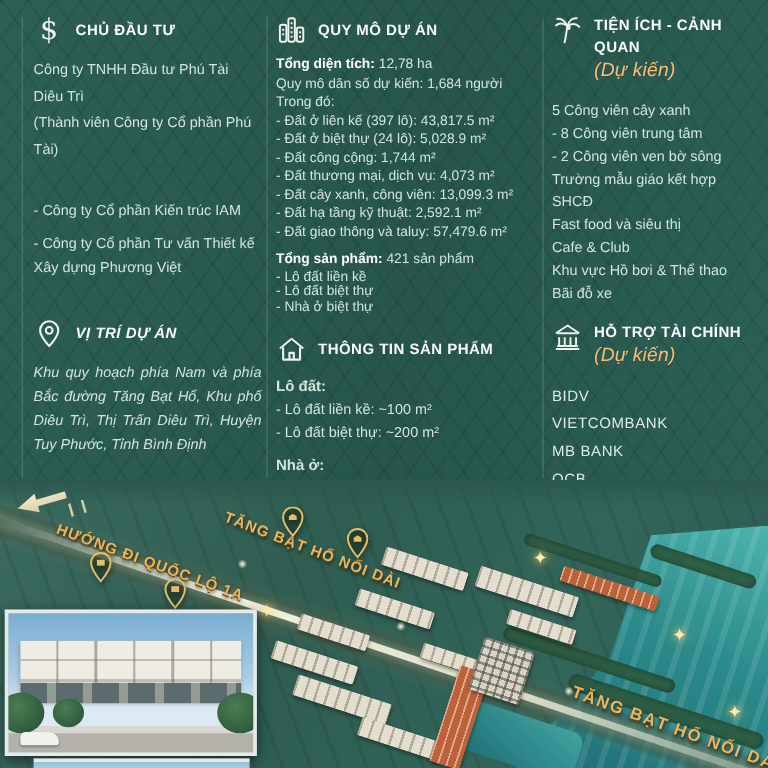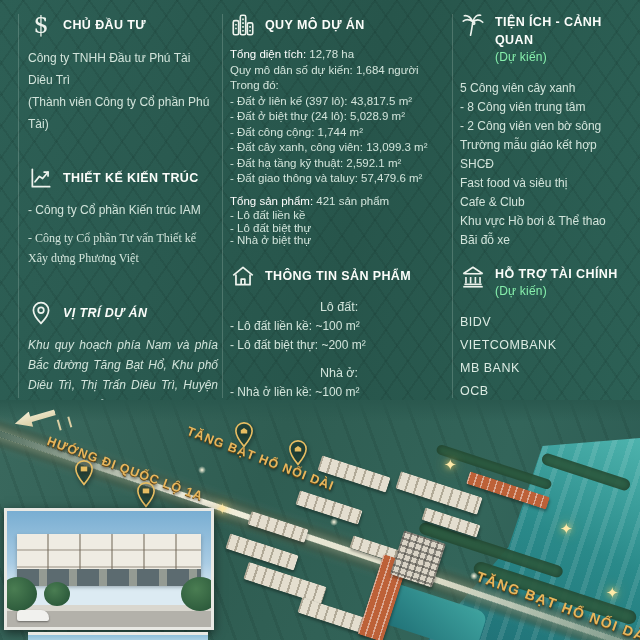--- a/index.html
+++ b/index.html
@@ -16,25 +16,25 @@
   .col{position:absolute;top:12px;}
   .col1{left:28px;width:190px;}
   .col2{left:230px;width:218px;}
   .col3{left:460px;width:168px;}
 
   .section{margin-bottom:22px;}
   .sec-head{display:flex;align-items:center;gap:9px;margin-bottom:9px;}
   .icon{width:26px;height:26px;flex:0 0 auto;color:#edf3ed;display:flex;align-items:center;justify-content:center;}
   .icon svg{width:100%;height:100%;}
   .title{color:#fbfdfa;font-weight:bold;font-size:12.5px;letter-spacing:.4px;line-height:1.15;}
-  .subtitle{color:#86efac;font-size:12px;margin-top:2px;font-weight:normal;letter-spacing:.2px;}
+  .subtitle{color:#fdba74;font-size:16px;margin-top:2px;font-weight:normal;letter-spacing:.2px;font-style:italic;}
   .body{color:#d2e4db;font-size:12px;}
   .col1 .body{line-height:22px;}
   .col1 .para{line-height:20px;text-align:justify;}
-  .b{color:#ffffff;font-weight:normal;text-align:center;}
+  .b{color:#ffffff;font-weight:bold;}
 
   .col2 .line{font-size:11.5px;line-height:15.5px;color:#d2e4db;}
   .col2 .tight{line-height:12.6px;font-size:11.5px;}
   .col2 .gap{height:7px;}
   .col3 .li{font-size:12px;line-height:19px;color:#d2e4db;}
   .col3 .bank{font-size:12.5px;line-height:23px;color:#dcebe3;letter-spacing:.5px;}
 
   
   .map{position:absolute;left:0;top:400px;width:640px;height:240px;overflow:hidden;
     background:
@@ -122,32 +122,22 @@
               <text x="12" y="19" font-size="22" text-anchor="middle" font-family="DejaVu Serif, serif" fill="currentColor">$</text>
             </svg>
         </span>
         <span class="title">CHỦ ĐẦU TƯ</span>
       </div>
       <div class="body">Công ty TNHH Đầu tư Phú Tài Diêu Trì</div>
       <div class="body">(Thành viên Công ty Cổ phần Phú Tài)</div>
     </div>
 
     <div class="section" style="margin-top:30px;">
-      <div class="sec-head">
-        <span class="icon">
-          <svg viewBox="0 0 24 24" fill="none" stroke="currentColor" stroke-width="1.6" stroke-linecap="round" stroke-linejoin="round">
-            <path d="M4 4v16h16"></path>
-              <path d="M6.5 15.5 10.5 10.5 13.5 12.5 18.5 6.5"></path>
-              <path d="M18.5 6.5h-3.6M18.5 6.5v3.6"></path>
-          </svg>
-        </span>
-        <span class="title">THIẾT KẾ KIẾN TRÚC</span>
-      </div>
       <div class="body" style="line-height:20px;margin-bottom:8px;">- Công ty Cổ phần Kiến trúc IAM</div>
-      <div class="body" style="line-height:20px;font-family:Liberation Serif, serif;">- Công ty Cổ phần Tư vấn Thiết kế Xây dựng Phương Việt</div>
+      <div class="body" style="line-height:20px;">- Công ty Cổ phần Tư vấn Thiết kế Xây dựng Phương Việt</div>
     </div>
 
     <div class="section" style="margin-top:32px;font-style:italic;">
       <div class="sec-head">
         <span class="icon">
           <svg viewBox="0 0 24 24" fill="none" stroke="currentColor" stroke-width="1.6">
             <path d="M12 2.5a7 7 0 0 0-7 7c0 5 7 12 7 12s7-7 7-12a7 7 0 0 0-7-7z"></path>
               <circle cx="12" cy="9.5" r="2.6"></circle>
           </svg>
         </span>
@@ -182,20 +172,21 @@
         </svg>
       </span>
       <span class="title">QUY MÔ DỰ ÁN</span>
     </div>
     <div class="line"><span class="b">Tổng diện tích:</span><span> 12,78 ha</span></div>
     <div class="line">Quy mô dân số dự kiến: 1,684 người</div>
     <div class="line">Trong đó:</div>
     <div class="line">- Đất ở liên kế (397 lô): 43,817.5 m²</div>
     <div class="line">- Đất ở biệt thự (24 lô): 5,028.9 m²</div>
     <div class="line">- Đất công cộng: 1,744 m²</div>
+    <div class="line">- Đất thương mại, dịch vụ: 4,073 m²</div>
     <div class="line">- Đất cây xanh, công viên: 13,099.3 m²</div>
     <div class="line">- Đất hạ tầng kỹ thuật: 2,592.1 m²</div>
     <div class="line">- Đất giao thông và taluy: 57,479.6 m²</div>
     <div class="gap"></div>
     <div class="line"><span class="b">Tổng sản phẩm:</span><span> 421 sản phẩm</span></div>
     <div class="line tight">- Lô đất liền kề</div>
     <div class="line tight">- Lô đất biệt thự</div>
     <div class="line tight">- Nhà ở biệt thự</div>
 
     <div class="sec-head" style="margin-top:16px;">

